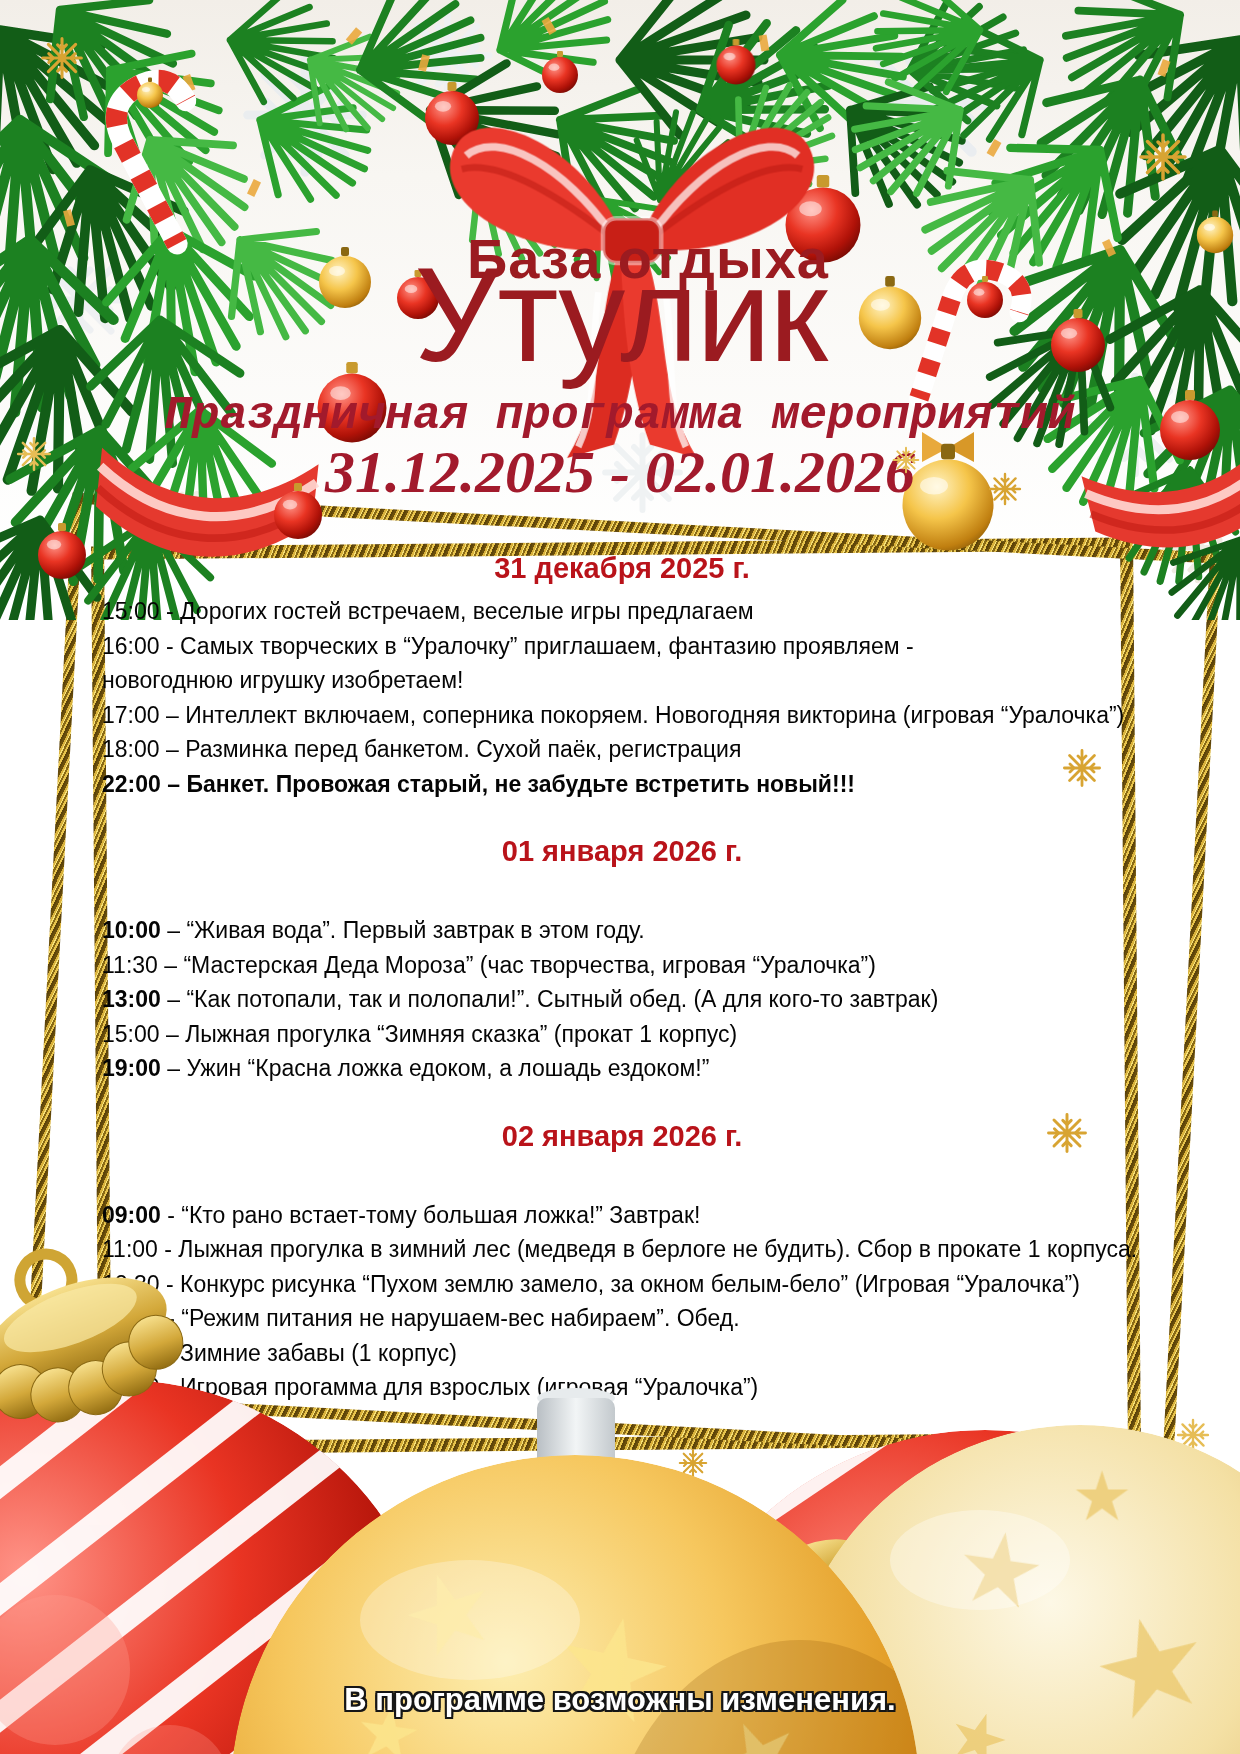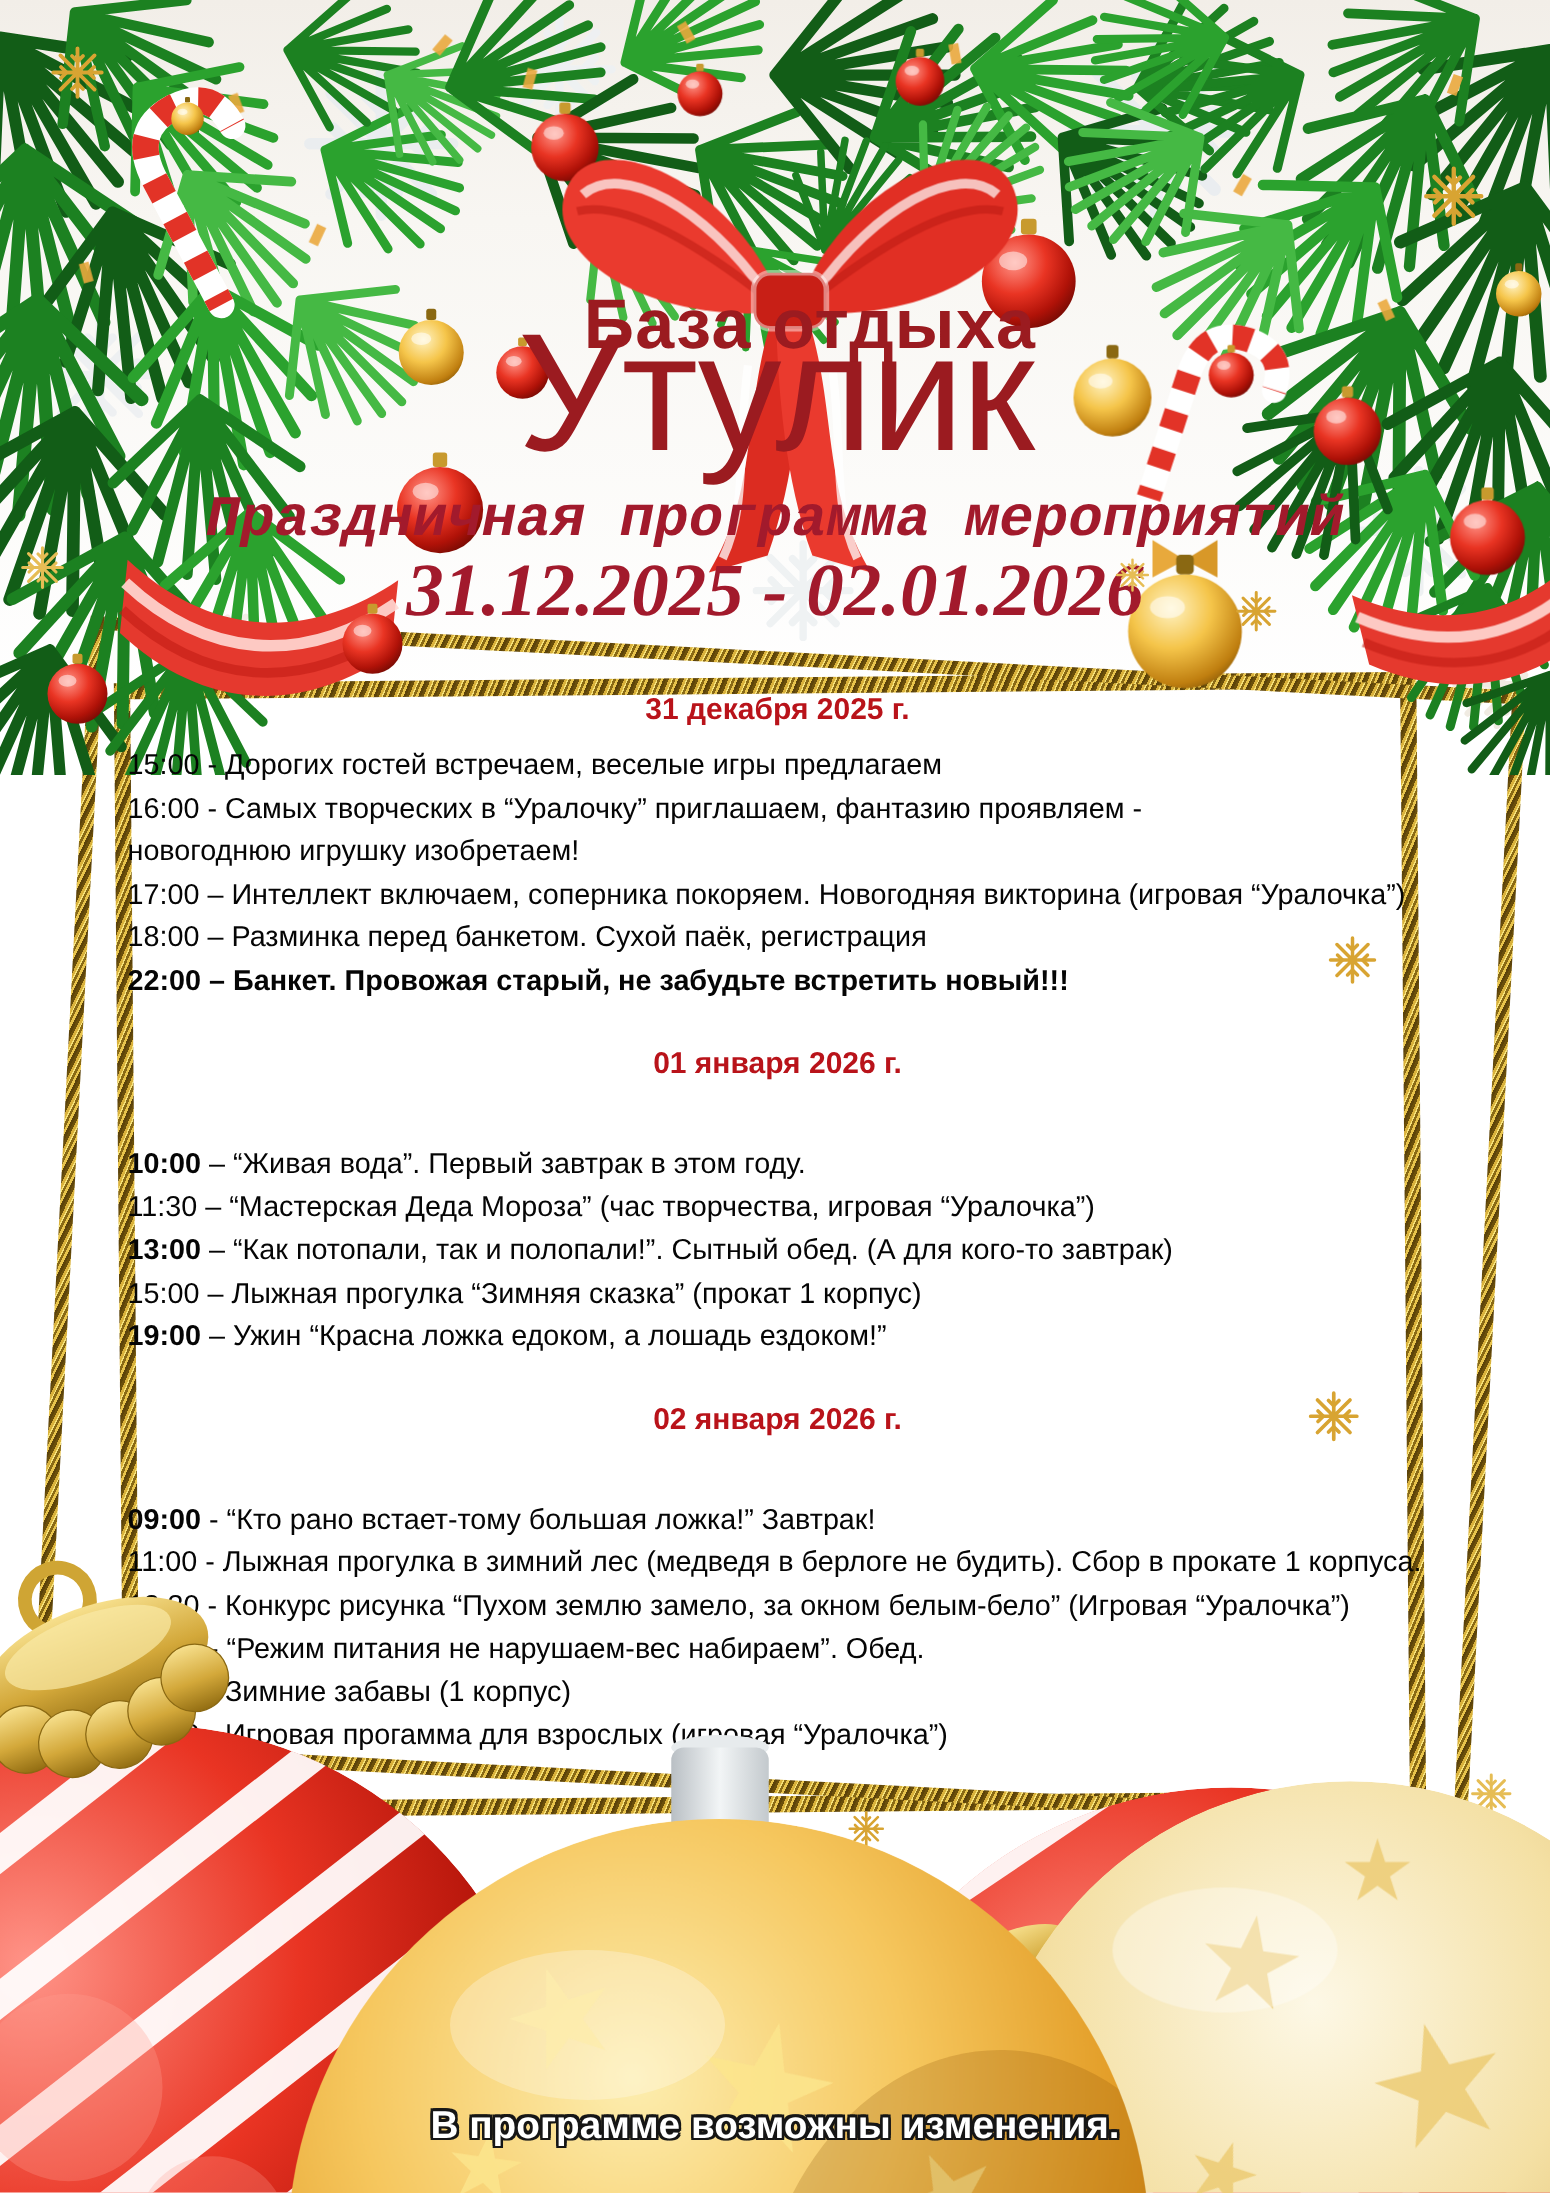--- a/index.html
+++ b/index.html
@@ -27,21 +27,21 @@
              font-style:italic;font-weight:600;font-size:60px;color:#a21a2c;}
   
   .frame{position:absolute;box-sizing:border-box;z-index:1;border:13px solid transparent;
     border-image:repeating-linear-gradient(113deg,#6b4f0a 0 2px,#d9b13b 2px 4px,#f6e27a 4px 5px,
       #8a6a15 5px 7px,#e8c44c 7px 9px,#5c430a 9px 11px) 13;}
   .frameA{left:95px;top:542px;width:1042px;height:908px;transform:rotate(-0.5deg);}
   .frameB{left:48px;top:522px;width:1150px;height:912px;transform:rotate(3deg);
           border-width:11px;border-image-slice:11;}
   
   .content{position:absolute;left:102px;top:548px;width:1040px;z-index:4;color:#050505;}
-  .day-h{font-size:24px;line-height:40px;font-weight:700;color:#b9131a;text-align:center;}
+  .day-h{font-size:29px;line-height:40px;font-weight:700;color:#b9131a;text-align:center;}
   .day-h.later{margin:30px 0 42px 0;}
   .day-h.first{margin:0 0 6px 0;}
   .row{font-size:23px;line-height:34.5px;white-space:nowrap;}
   .row.wrap{white-space:normal;width:930px;}
   .emph-time .tm{font-weight:700;}
   .emph-all{font-weight:700;}
   
   .bottom{position:absolute;left:0;top:1200px;z-index:5;pointer-events:none;}
   
   .footer{position:absolute;top:1682px;width:100%;text-align:center;z-index:6;

